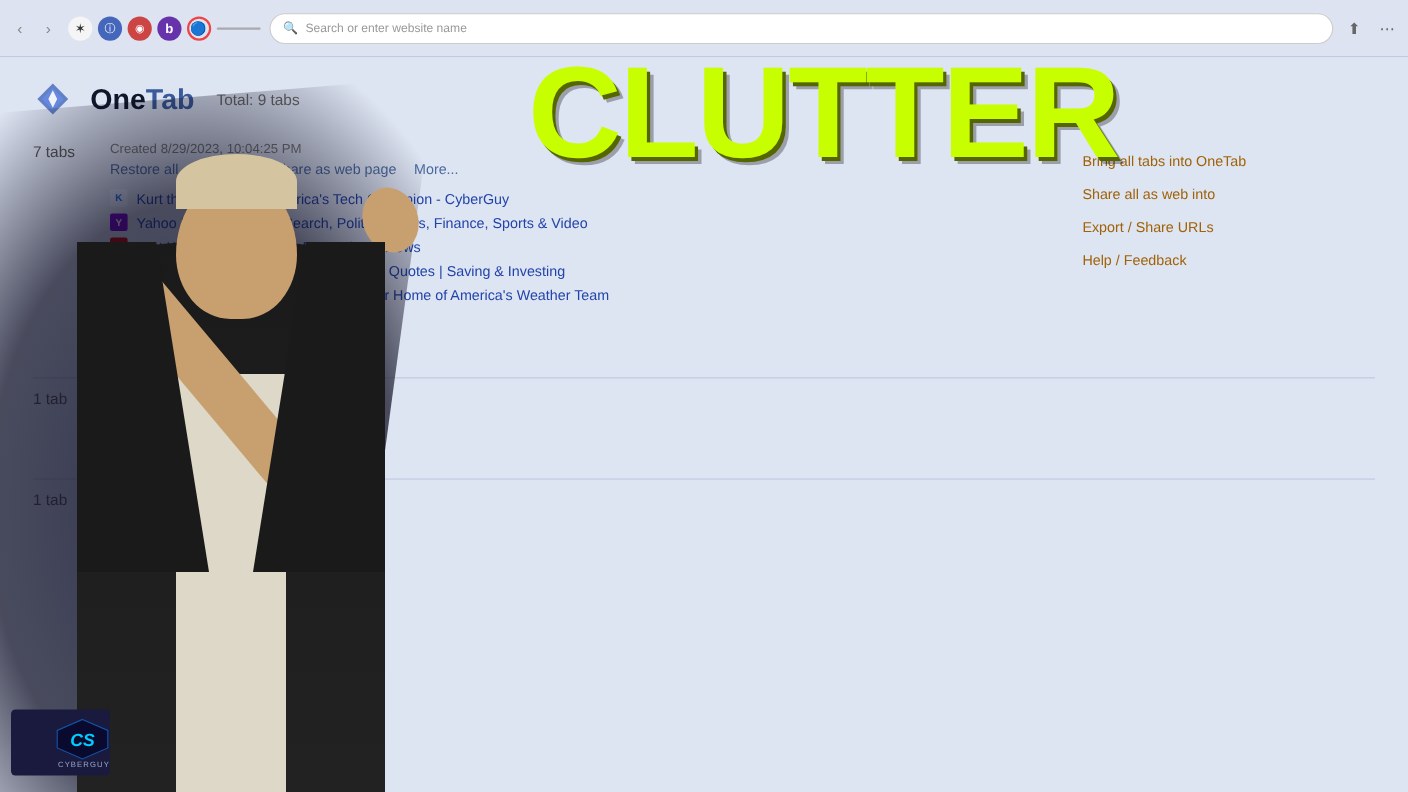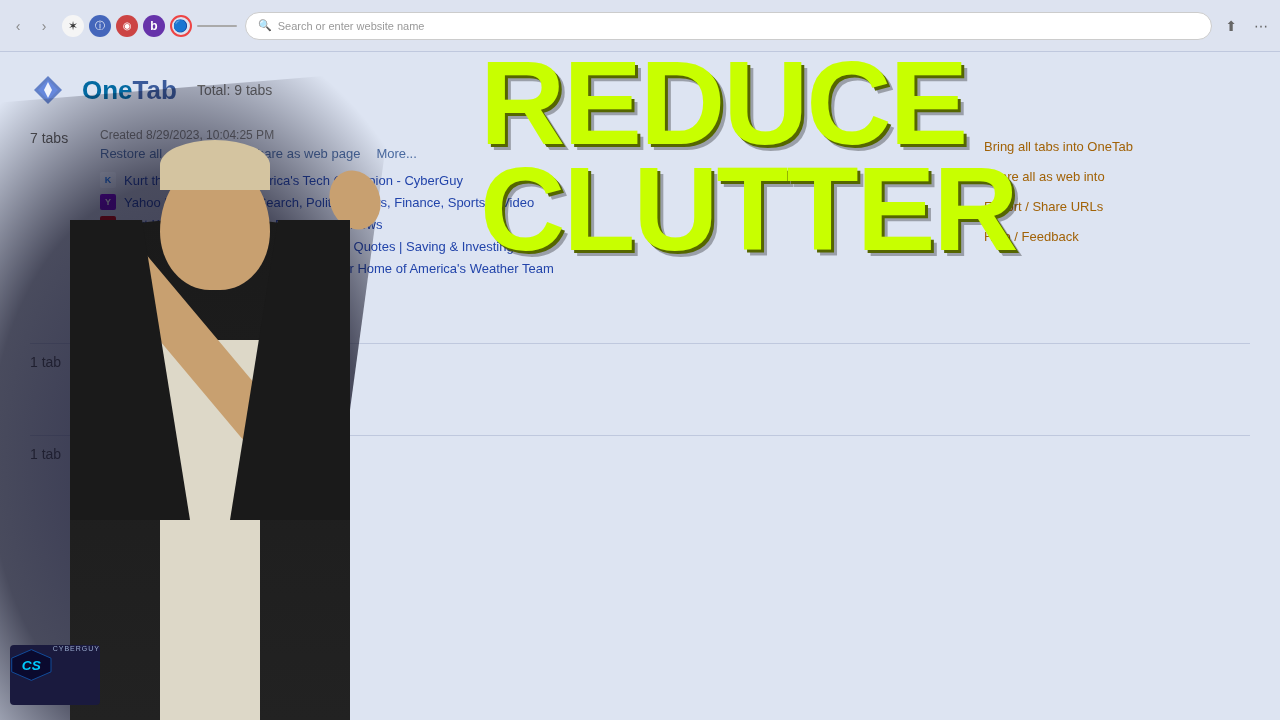--- a/index.html
+++ b/index.html
@@ -144,21 +144,21 @@
       width: 36px;
       height: 36px;
     }
 
     .onetab-title {
       font-size: 26px;
       font-weight: bold;
       color: #3a5a9a;
     }
 
-    .onetab-title span.one { color: #0369a1; }
+    .onetab-title span.one { color: #0f172a; }
     .onetab-title span.tab { color: #3a5a9a; }
 
     .onetab-total {
       font-size: 14px;
       color: #666;
       margin-left: 4px;
     }
 
     
     .right-panel {
@@ -274,22 +274,22 @@
 
     
     .cyberguy-logo {
       position: absolute;
       bottom: 15px;
       left: 10px;
       width: 90px;
       height: 60px;
       background: #1a1a3e;
       display: flex;
-      flex-direction: row;
-      align-items: flex-start;
+      flex-direction: column;
+      align-items: flex-end;
       justify-content: center;
       border-radius: 4px;
       z-index: 100;
     }
 
     .divider-line {
       height: 1px;
       background: #bfc8de;
       margin: 8px 0;
     }
@@ -442,21 +442,20 @@
   <div style="position:absolute; bottom:280px; left:230px; width:45px; height:260px; background:#c8a070; border-radius:22px; transform:rotate(-40deg); transform-origin:bottom center;"></div>
 
   <div style="position:absolute; bottom:490px; left:310px; width:50px; height:60px; background:#c8a070; border-radius:50%; transform:rotate(-20deg);"></div>
 
   <div style="position:absolute; bottom:200px; left:50px; width:120px; height:300px; background:#1a1a1a; clip-path:polygon(0 0, 60% 0, 100% 100%, 0 100%);"></div>
 
   <div style="position:absolute; bottom:200px; left:210px; width:120px; height:300px; background:#1a1a1a; clip-path:polygon(40% 0, 100% 0, 100% 100%, 0 100%);"></div>
 </div>
 
 <div class="overlay-text">
-  <span class="big-text-line">REDUCE</span>
   <span class="big-text-line">CLUTTER</span>
   <div style="margin-top:10px;">
   </div>
 </div>
 
 <div class="cyberguy-logo">
 
   <svg width="50" height="40" viewBox="0 0 50 40">
     <polygon points="25,2 48,12 48,28 25,38 2,28 2,12" fill="#0a0a2e" stroke="#1155aa" stroke-width="1"></polygon>
     <text x="25" y="26" text-anchor="middle" font-size="16" font-weight="900" fill="#00ccff" font-style="italic" font-family="Arial">CS</text>

